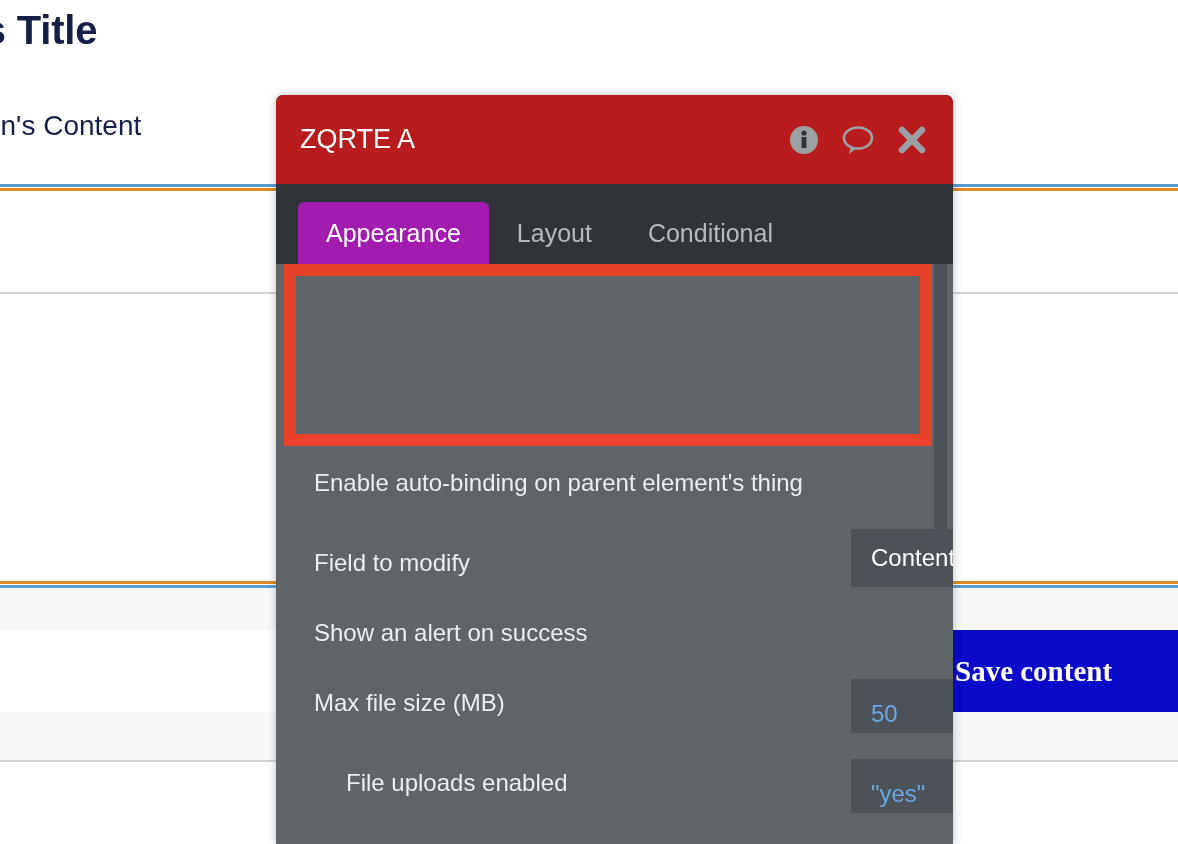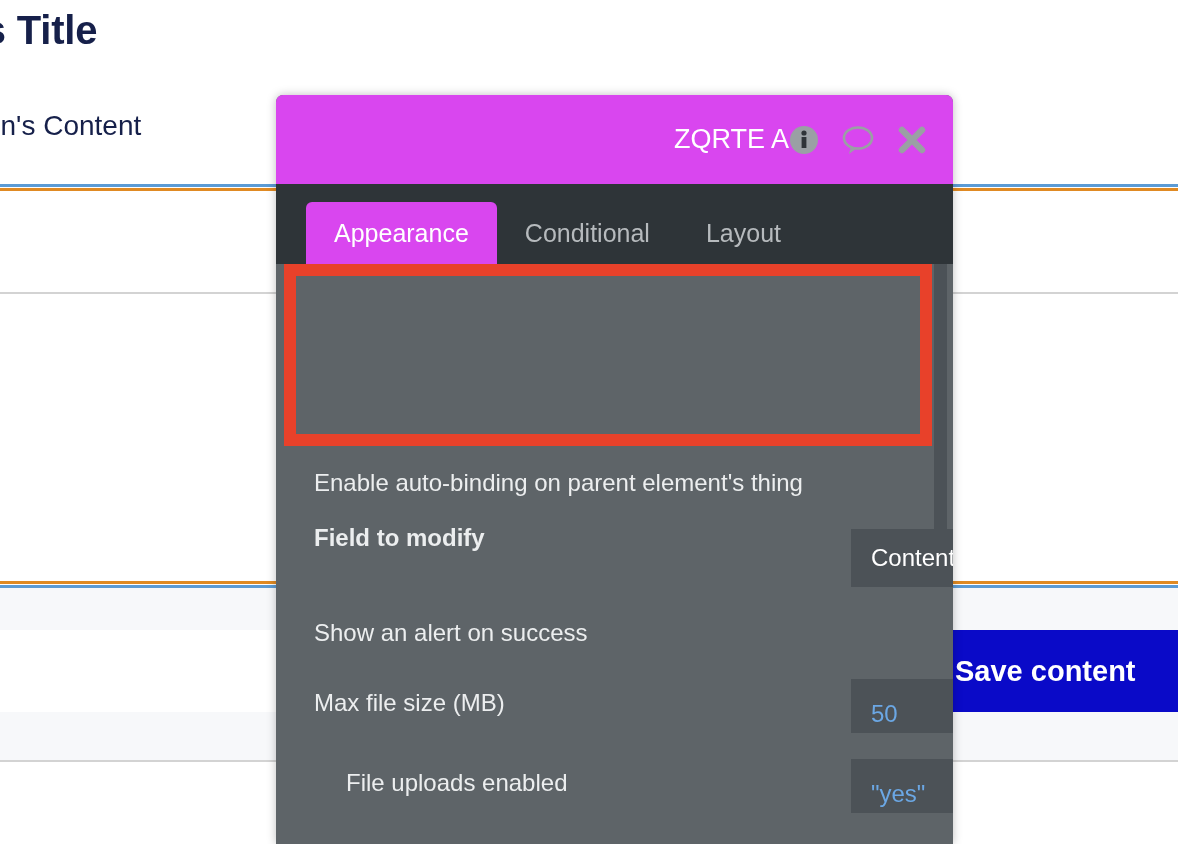--- a/index.html
+++ b/index.html
@@ -76,46 +76,45 @@
     width: 227px;
     height: 82px;
     background: #0a0ac8;
     color: #ffffff;
     font-size: 29px;
     font-weight: bold;
     display: flex;
     align-items: center;
     padding-left: 4px;
     border: none;
-    font-family: Liberation Sans, sans-serif;
+    font-family: Liberation Serif, serif;
     white-space: nowrap;
     overflow: hidden;
   }
 
   
   #dialog {
     position: absolute;
     left: 276px;
     top: 95px;
     width: 677px;
     height: 749px;
     border-radius: 7px 7px 0 0;
     overflow: hidden;
     background: #5e6468;
     box-shadow: 0 0 10px rgba(0,0,0,0.25);
   }
 
   .dlg-header {
     position: relative;
     height: 89px;
-    background: #d946ef;
+    background: #b91c1c;
     display: flex;
     align-items: center;
     padding: 0 26px 0 24px;
-    text-align: right;
   }
 
   .dlg-title {
     color: #ffffff;
     font-size: 27px;
     flex: 1;
     white-space: nowrap;
   }
 
   .hdr-icons {
@@ -143,24 +142,23 @@
     padding: 0 28px;
     display: flex;
     align-items: center;
     justify-content: center;
     font-size: 25px;
     color: #b6babd;
     cursor: pointer;
     white-space: nowrap;
   }
   .tab.active {
-    background: #d946ef;
+    background: #a21caf;
     color: #ffffff;
     border-radius: 6px 6px 0 0;
-    margin-left: 8px;
   }
 
   
   .dlg-body {
     position: relative;
     height: 580px;
     background: #5e6468;
   }
 
   .hl-box {
@@ -281,33 +279,33 @@
           <svg width="30" height="30" viewBox="0 0 30 30">
             <path d="M5 5 L25 25 M25 5 L5 25" stroke="#9aa0a4" stroke-width="6.5" stroke-linecap="round"></path>
           </svg>
         </span>
 
       </div>
     </div>
 
     <div class="tabstrip">
       <div class="tab active">Appearance</div>
+      <div class="tab">Layout</div>
       <div class="tab">Conditional</div>
-      <div class="tab">Layout</div>
     </div>
 
     <div class="dlg-body">
 
       <div class="hl-box"></div>
 
       <div class="row" style="top:205px;">
         <div class="row-label">Enable auto-binding on parent element's thing</div>
       </div>
 
-      <div class="row" style="top:260px;font-weight:bold;">
+      <div class="row" style="top:285px;">
         <div class="row-label">Field to modify</div>
       </div>
       <div class="dropdown" style="left:575px; top:265px; width:337px;">
         <span class="dd-text">Content</span>
 
       </div>
 
       <div class="row" style="top:355px;text-align:center;">
         <div class="row-label">Show an alert on success</div>
       </div>

